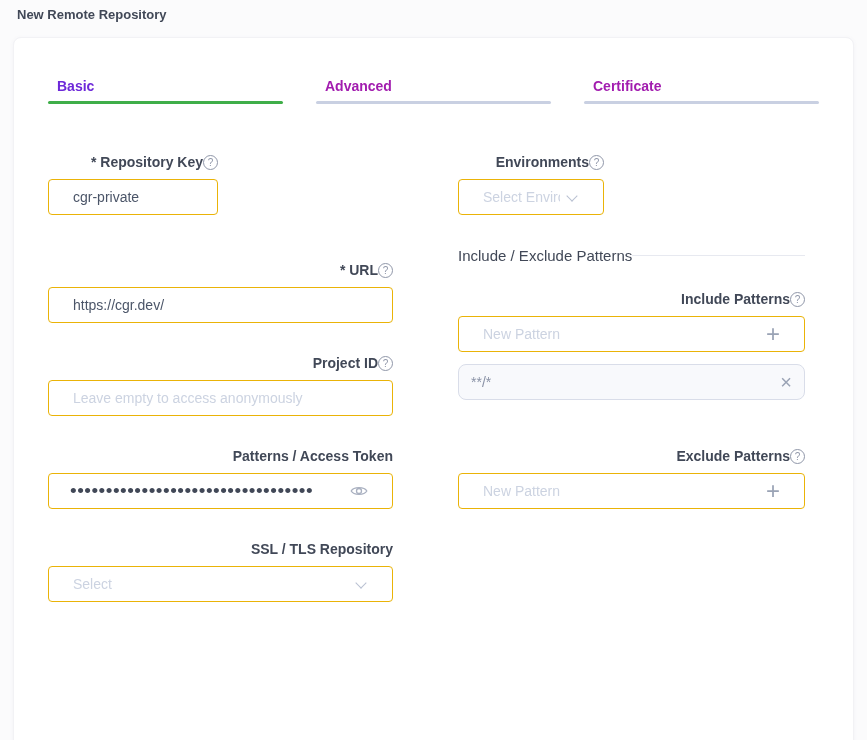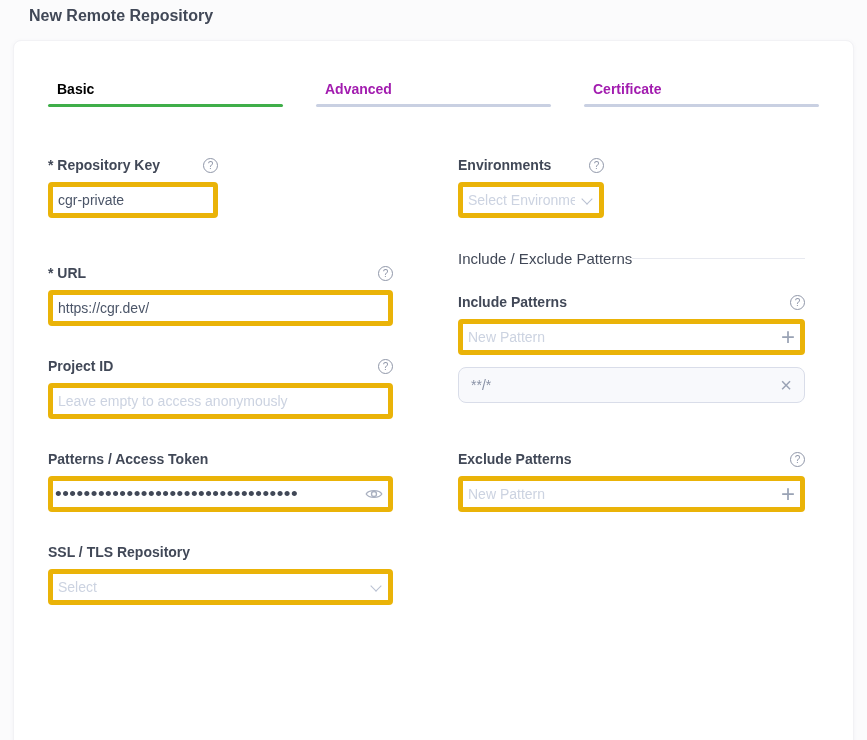--- a/index.html
+++ b/index.html
@@ -4,60 +4,60 @@
 <style>
   * { box-sizing: border-box; margin: 0; padding: 0; }
   html, body { width: 867px; height: 740px; overflow: hidden; }
   body {
     background: #fbfbfc;
     font-family: "Liberation Sans", "DejaVu Sans", sans-serif;
     color: #414857;
   }
   .page { padding: 7px 13px 0 13px; }
   .page-title {
-    font-size: 16px; font-weight: 700; color: #414857;
-    margin-left: 16px; margin-bottom: 15px;
+    font-size: 13px; font-weight: 700; color: #414857;
+    margin-left: 4px; margin-bottom: 15px;
   }
   .card {
     background: #ffffff;
     border: 1px solid #f2f2f5;
     border-radius: 8px;
     box-shadow: 0 1px 4px rgba(100,110,130,0.06);
     width: 841px; height: 720px;
     padding: 40px 34px 0 34px;
   }
   
   .tabs { display: flex; gap: 33px; margin-bottom: 50px; }
   .tab { flex: 1; cursor: pointer; }
   .tab-label {
     display: block; font-size: 14px; font-weight: 700; color: #a21caf;
     padding-left: 9px; margin-bottom: 7px;
   }
   .tab-underline { display: block; height: 3px; border-radius: 2px; background: #c9d0e2; }
-  .tab.active .tab-label { color: #000000; }
+  .tab.active .tab-label { color: #6d28d9; }
   .tab.active .tab-underline { background: #3fae49; }
   
   .form-grid { display: flex; gap: 65px; }
   .col-left { width: 345px; flex: none; }
   .col-right { width: 347px; flex: none; }
   .field-group { margin-bottom: 32px; }
   .field-group.gap-lg { margin-bottom: 47px; }
   .label-row {
-    display: flex; justify-content: space-between; align-items: center;
+    display: flex; justify-content: flex-end; align-items: center;
     margin-bottom: 9px; font-size: 14px; font-weight: 700; color: #414857;
   }
   .help-icon {
     width: 15px; height: 15px; flex: none; border: 1px solid #9097a9; border-radius: 50%;
     font-size: 10px; font-weight: 400; line-height: 13px; text-align: center;
     color: #9097a9; cursor: pointer;
   }
   .field-box {
     display: flex; align-items: center; height: 36px; width: 100%;
-    border: 5px solid #eab308; border-radius: 4px; background: #ffffff;
-    padding: 0 5px; overflow: hidden;
+    border: 1px solid #eab308; border-radius: 4px; background: #ffffff;
+    padding: 0 24px; overflow: hidden;
   }
   .field-box input {
     flex: 1; min-width: 0; border: none; outline: none; background: transparent;
     font: inherit; font-size: 14px; color: #4b5568; padding: 0;
   }
   .field-box input::placeholder { color: #ccd3e1; opacity: 1; }
   .w-sm { width: 170px; }
   .w-env { width: 146px; }
   .select-box { cursor: pointer; }
   .select-placeholder {

